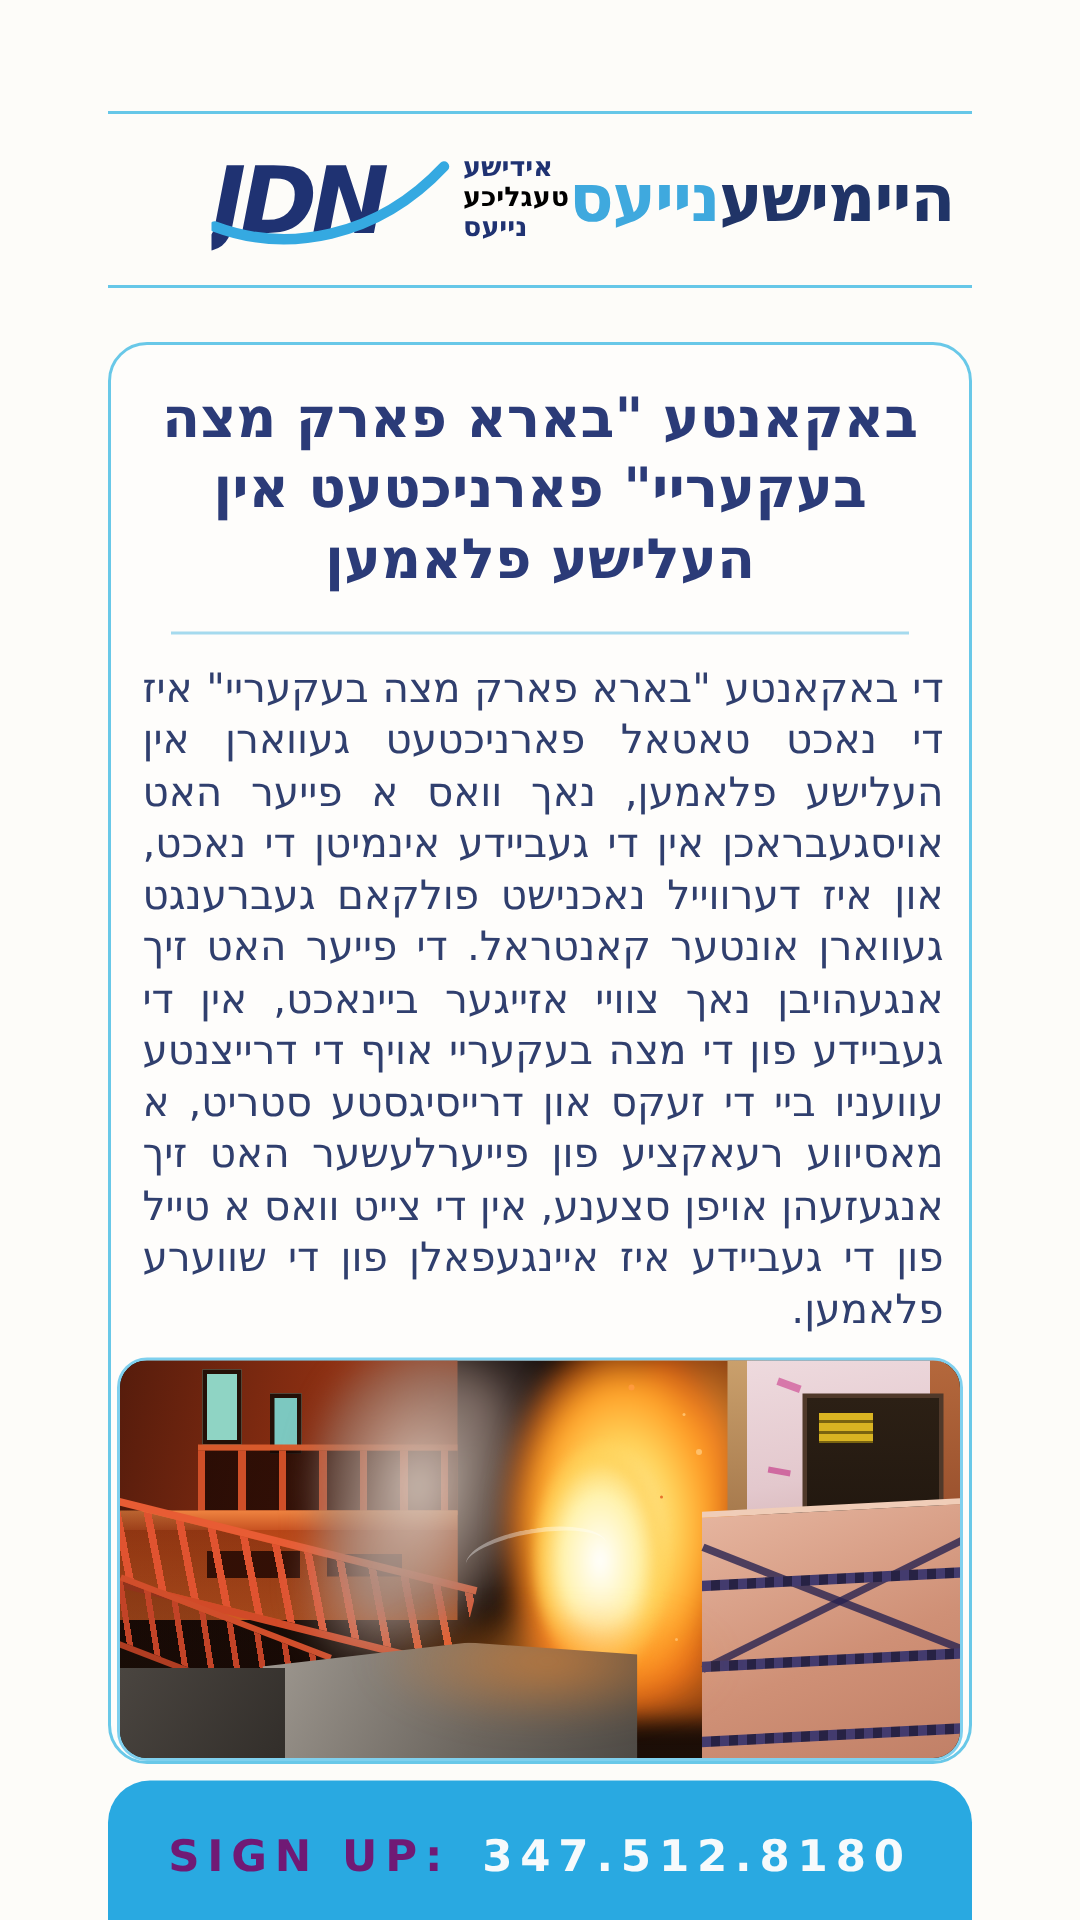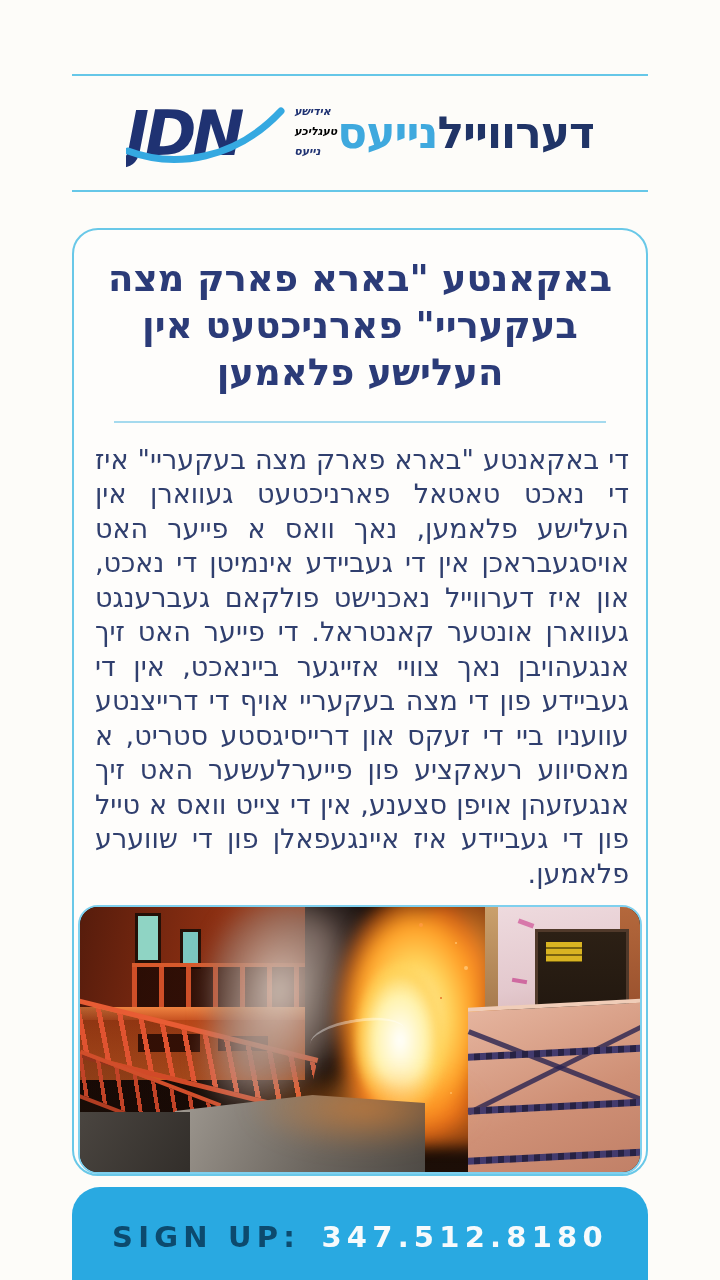--- a/index.html
+++ b/index.html
@@ -6,25 +6,25 @@
   body{
     width:720px;height:1280px;overflow:hidden;position:relative;
     background:#fdfcf9;
     font-family:"DejaVu Sans",sans-serif;
   }
   .page{position:absolute;inset:0;}
   
   .rule{position:absolute;left:72px;width:576px;height:2px;background:#66c7e8;}
   .rule-top{top:74px;}
   .rule-bottom{top:190px;}
-  .header{position:absolute;top:76px;left:72px;right:72px;height:112px;
-    display:flex;justify-content:center;align-items:center;}
+  .header{position:absolute;top:76px;left:72px;right:84px;height:112px;
+    display:flex;justify-content:flex-end;align-items:center;}
   .logo{display:flex;align-items:center;gap:8px;}
-  .logo-tagline{direction:rtl;text-align:left;font-style:italic;font-weight:bold;
-    font-size:11px;line-height:20px;}
+  .logo-tagline{direction:rtl;text-align:left;font-weight:bold;
+    font-size:18px;line-height:20px;}
   .tag-dark{color:#1f3272;display:block;}
   .tag-light{color:#000000;display:block;}
   .site-title{font-size:44px;font-weight:bold;letter-spacing:-1px;color:#203467;
     white-space:nowrap;}
   .site-title .lt{color:#3fa9de;}
   
   .card{position:absolute;left:72px;top:228px;width:576px;height:948px;
     box-sizing:border-box;border:2px solid #69c8e8;border-radius:26px;
     background:#fefdfb;}
   .headline{margin:26px 30px 0;text-align:center;font-size:37px;font-weight:bold;
@@ -104,21 +104,21 @@
   .ph-strap{left:0;width:182px;height:7px;
     background:repeating-linear-gradient(90deg,#433b6e 0 6px,#272244 6px 12px);}
   .ph-strap-a{top:42px;} .ph-strap-b{top:96px;} .ph-strap-c{top:146px;}
   .ph-x1,.ph-x2{left:-8px;top:58px;width:200px;height:5px;background:rgba(40,35,80,.8);}
   .ph-x1{transform:rotate(24deg);} .ph-x2{transform:rotate(-24deg);}
   
   .signup{position:absolute;left:72px;top:1187px;width:576px;height:130px;
     border-radius:28px;background:#29a9e1;text-align:center;cursor:pointer;}
   .signup-text{margin-top:33px;font-size:29px;font-weight:bold;letter-spacing:.18em;
     white-space:nowrap;}
-  .su-label{color:#0c4a6e;}
+  .su-label{color:#701a75;}
   .su-phone{color:#f6fafc;margin-left:6px;}
 </style>
 </head>
 <body>
 
 <div class="page">
 
   <div class="rule rule-top"></div>
 
   <div class="header">
@@ -127,21 +127,21 @@
         <text x="0" y="68" font-family="DejaVu Sans" font-size="62" font-weight="bold" font-style="italic" letter-spacing="-4" fill="#1f3272">JDN</text>
         <path d="M2 64 C 50 82, 110 72, 155 24" stroke="#35a9e1" stroke-width="7" fill="none" stroke-linecap="round"></path>
       </svg>
       <div class="logo-tagline" dir="rtl">
         <span class="tag-dark">אידישע</span>
         <span class="tag-light">טעגליכע</span>
         <span class="tag-dark">נייעס</span>
       </div>
     </div>
     <div class="site-title" dir="rtl">
-      <span>דערווייל</span><span class="lt">נייעס</span>
+      <span>היימישע</span><span class="lt">נייעס</span>
     </div>
   </div>
 
   <div class="rule rule-bottom"></div>
 
   <article class="card">
     <h1 class="headline" dir="rtl">באקאנטע "בארא פארק מצה
 בעקעריי" פארניכטעט אין
 העלישע פלאמען</h1>
     <div class="sep"></div>

